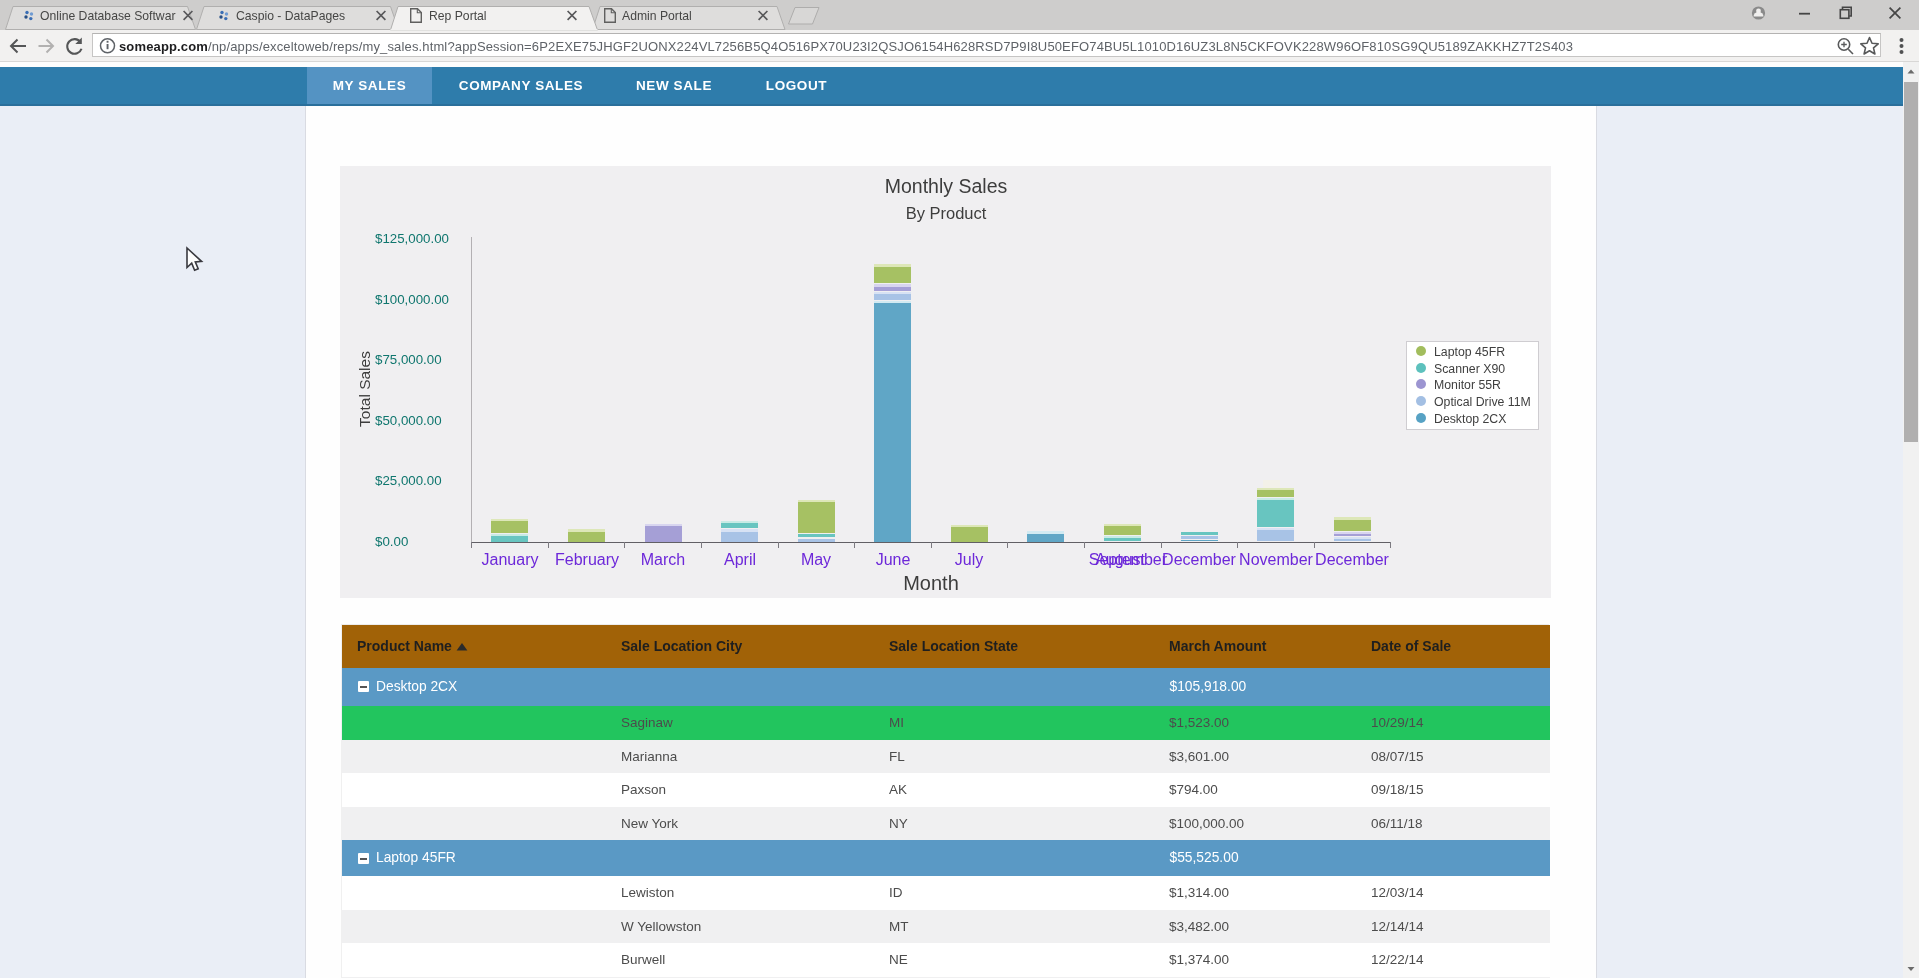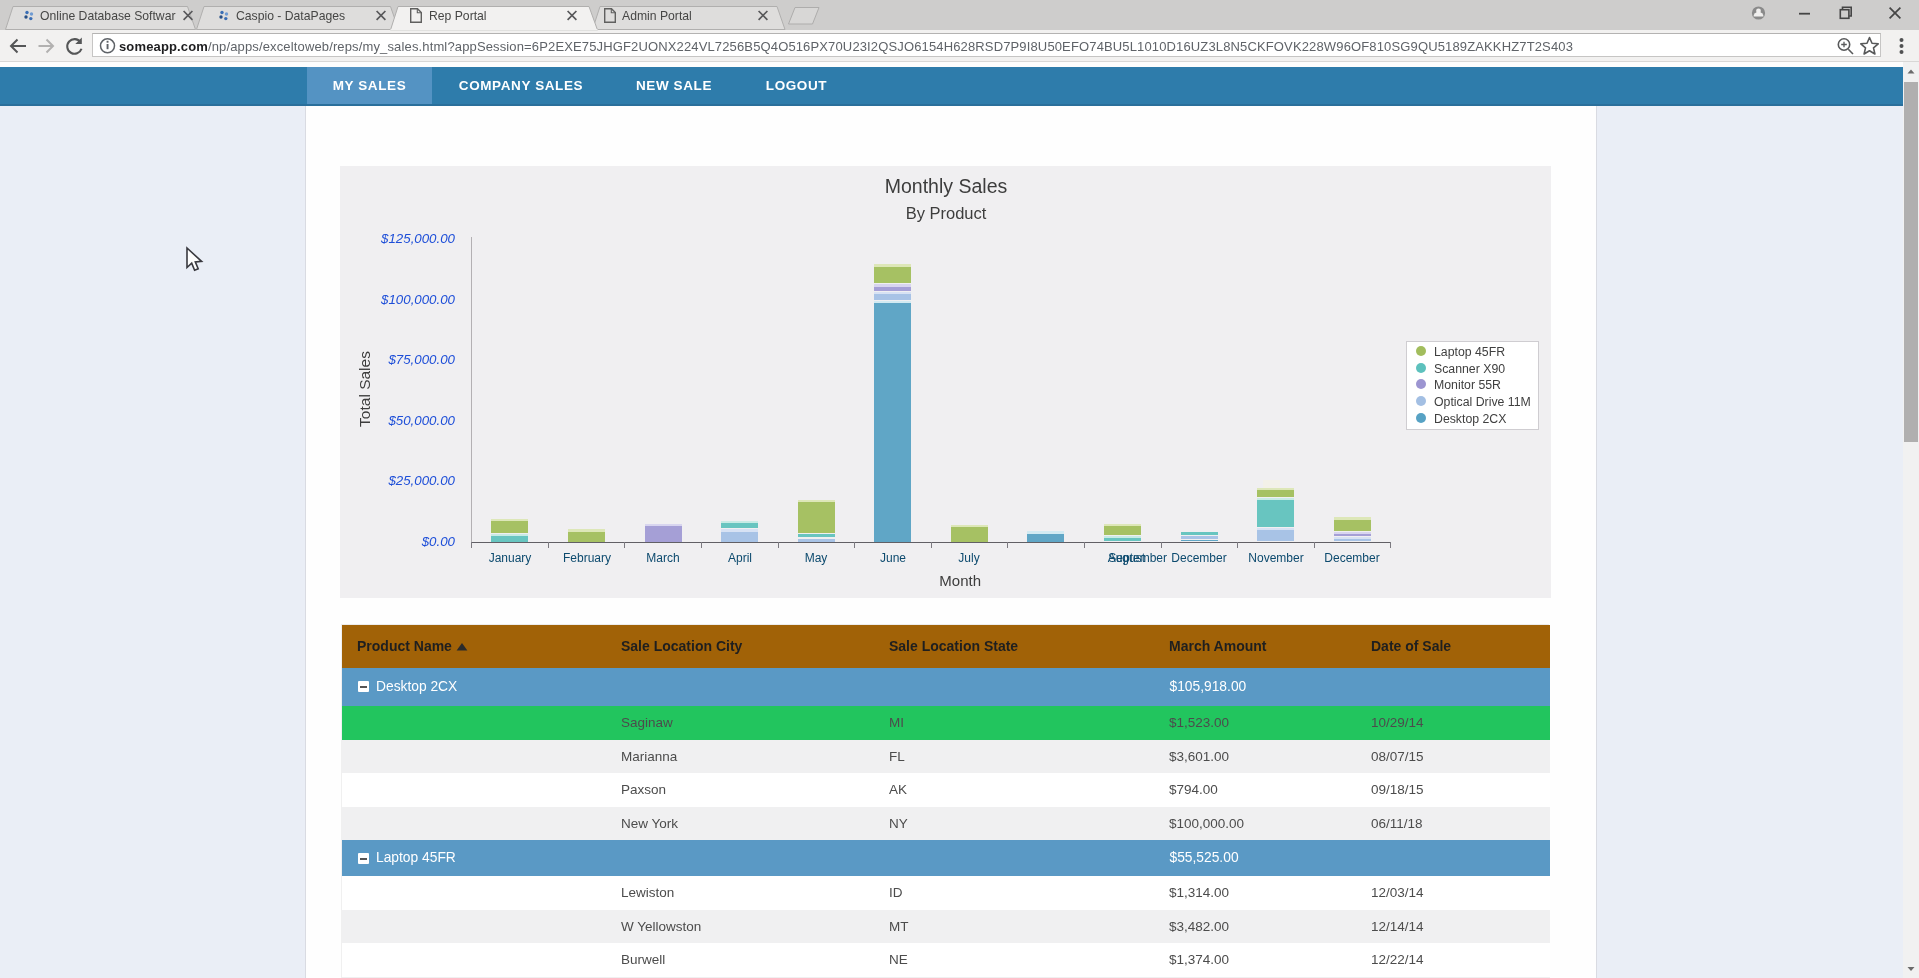--- a/index.html
+++ b/index.html
@@ -15,22 +15,22 @@
   
   #pagetop{left:0;top:62px;width:1903px;height:5px;background:#fdfdfd;}
   #content{left:305px;top:67px;width:1292px;height:911px;background:#fefefe;border-left:1px solid #d9dbe2;border-right:1px solid #d9dbe2;box-sizing:border-box;}
   #navbar{left:0;top:67px;width:1903px;height:37px;background:#2e7cab;border-bottom:2px solid #2a6f9b;}
   .navitem{top:67px;height:37px;line-height:38px;color:#fff;font-size:13.5px;font-weight:bold;letter-spacing:0.6px;text-align:center;}
   #nav-active{left:307px;width:125px;background:#5493c3;}
   
   #chart{left:340px;top:166px;width:1211px;height:432px;background:#f0eff1;}
   .ctext{color:#3d3d3d;}
   .seg{width:37px;}
-  .yl{font-size:13.3px;color:#1d4ed8;width:80px;text-align:right;font-style:italic;}
-  .xl{font-size:12px;color:#0c4a6e;width:90px;text-align:center;}
+  .yl{font-size:13.3px;color:#0f766e;width:80px;}
+  .xl{font-size:16px;color:#6d28d9;width:90px;text-align:center;}
   
   #tbl{left:341px;top:624px;width:1208px;height:354px;background:#fff;border-top:1px solid #ececec;border-left:1px solid #f0f0f0;border-right:1px solid #f0f0f0;box-sizing:border-box;}
   .trow{left:0;width:1208px;}
   .grprow{background:#5a99c5;color:#fff;font-size:13.8px;}
   .datrow{font-size:13.5px;color:#4c4c4c;}
   .c1{left:15px;} .c2{left:279px;} .c3{left:547px;} .c4{left:827px;} .c5{left:1029px;}
   .cell{position:absolute;top:0;white-space:nowrap;}
   .hc{font-weight:bold;font-size:14px;color:#1f1f1f;}
   .mbox{left:15.5px;width:11px;height:11px;background:#fff;border-radius:1px;}
   .mbox:after{content:"";position:absolute;left:2px;top:4.5px;width:7px;height:2px;background:#555;}
@@ -179,21 +179,21 @@
 <div class="abs xl" style="left:618px;top:551px;">March</div>
 <div class="abs xl" style="left:695px;top:551px;">April</div>
 <div class="abs xl" style="left:771px;top:551px;">May</div>
 <div class="abs xl" style="left:848px;top:551px;">June</div>
 <div class="abs xl" style="left:924px;top:551px;">July</div>
 <div class="abs xl" style="left:1055px;top:551px;text-align:right;">August</div>
 <div class="abs xl" style="left:1077px;top:551px;text-align:right;">September</div>
 <div class="abs xl" style="left:1154px;top:551px;">December</div>
 <div class="abs xl" style="left:1231px;top:551px;">November</div>
 <div class="abs xl" style="left:1307px;top:551px;">December</div>
-<div class="abs ctext" style="left:881px;top:572px;width:100px;text-align:right;font-size:15px;">Month</div>
+<div class="abs ctext" style="left:881px;top:572px;width:100px;text-align:center;font-size:20px;">Month</div>
 
 <div class="abs seg sg" style="left:491px;top:519px;height:13.5px;"></div>
 <div class="abs seg st" style="left:491px;top:533.5px;height:8px;"></div>
 <div class="abs seg sg" style="left:568px;top:528.5px;height:13px;"></div>
 <div class="abs seg sp" style="left:645px;top:524px;height:17.5px;"></div>
 <div class="abs seg st" style="left:721px;top:521px;height:6.5px;"></div>
 <div class="abs seg slb" style="left:721px;top:528.5px;height:13px;"></div>
 <div class="abs seg sg" style="left:798px;top:499.5px;height:33.8px;"></div>
 <div class="abs seg st f" style="left:798px;top:534.3px;height:3.2px;"></div>
 <div class="abs seg slb f" style="left:798px;top:538.5px;height:3px;"></div>

